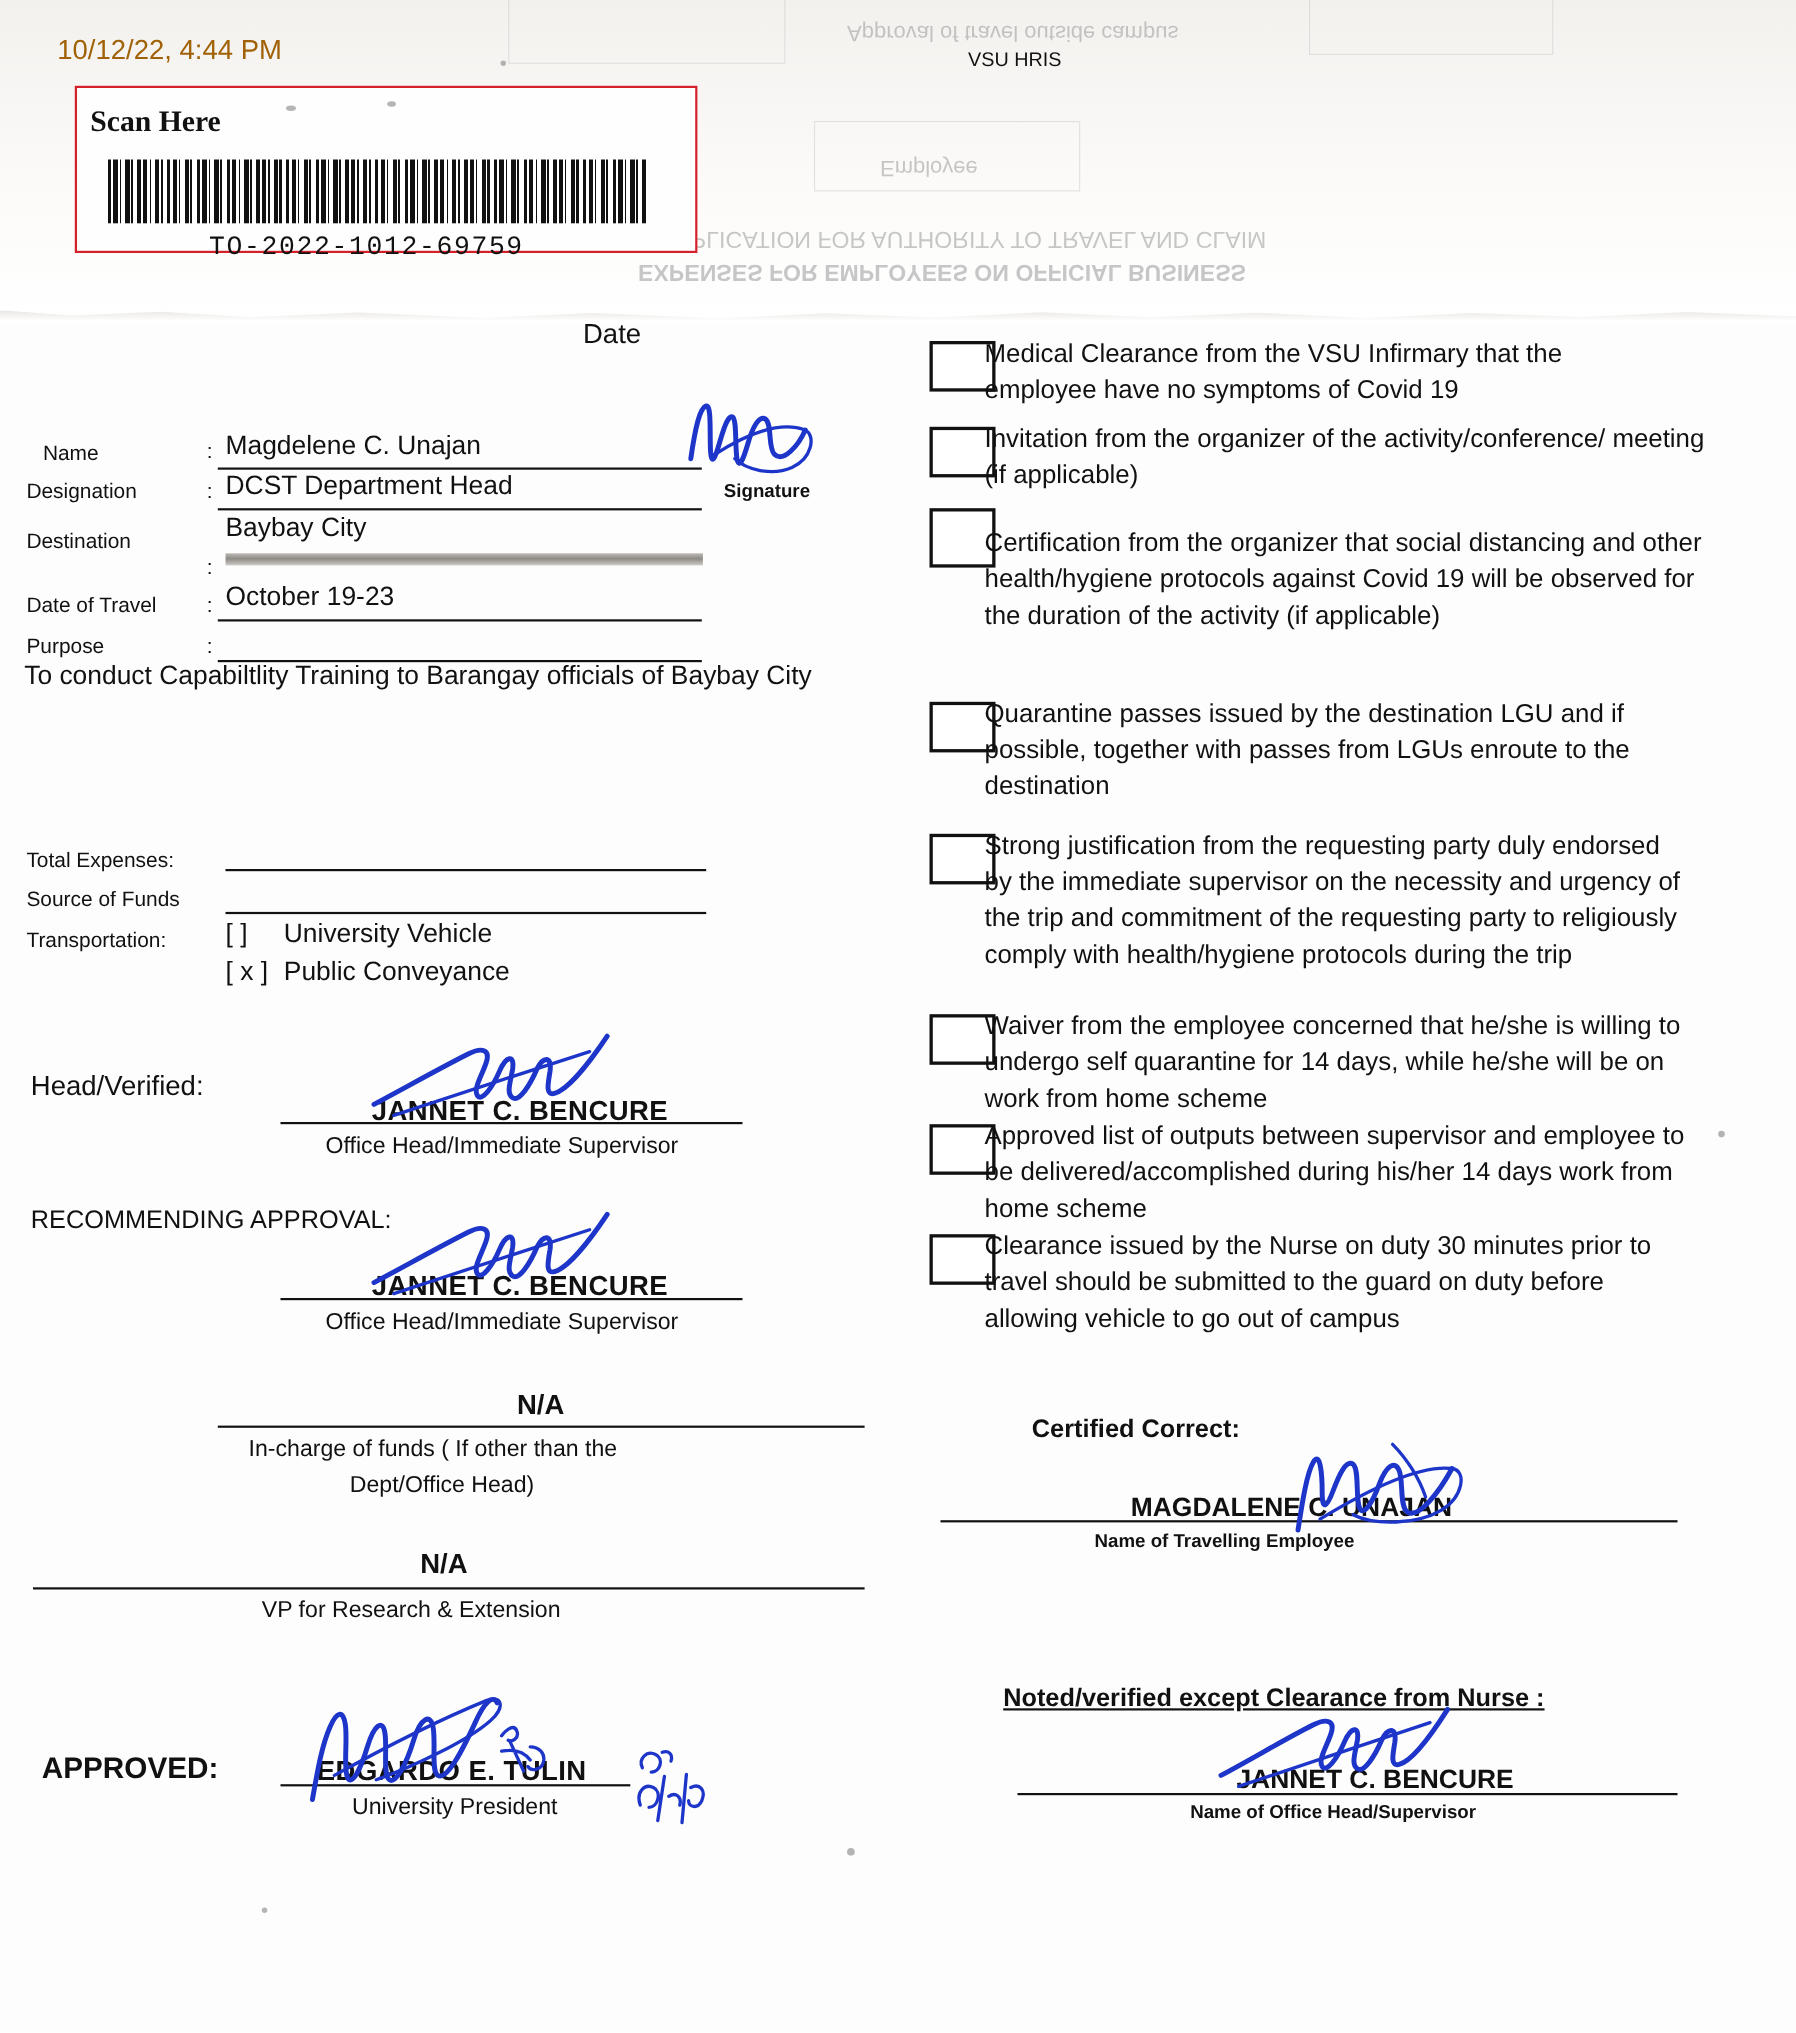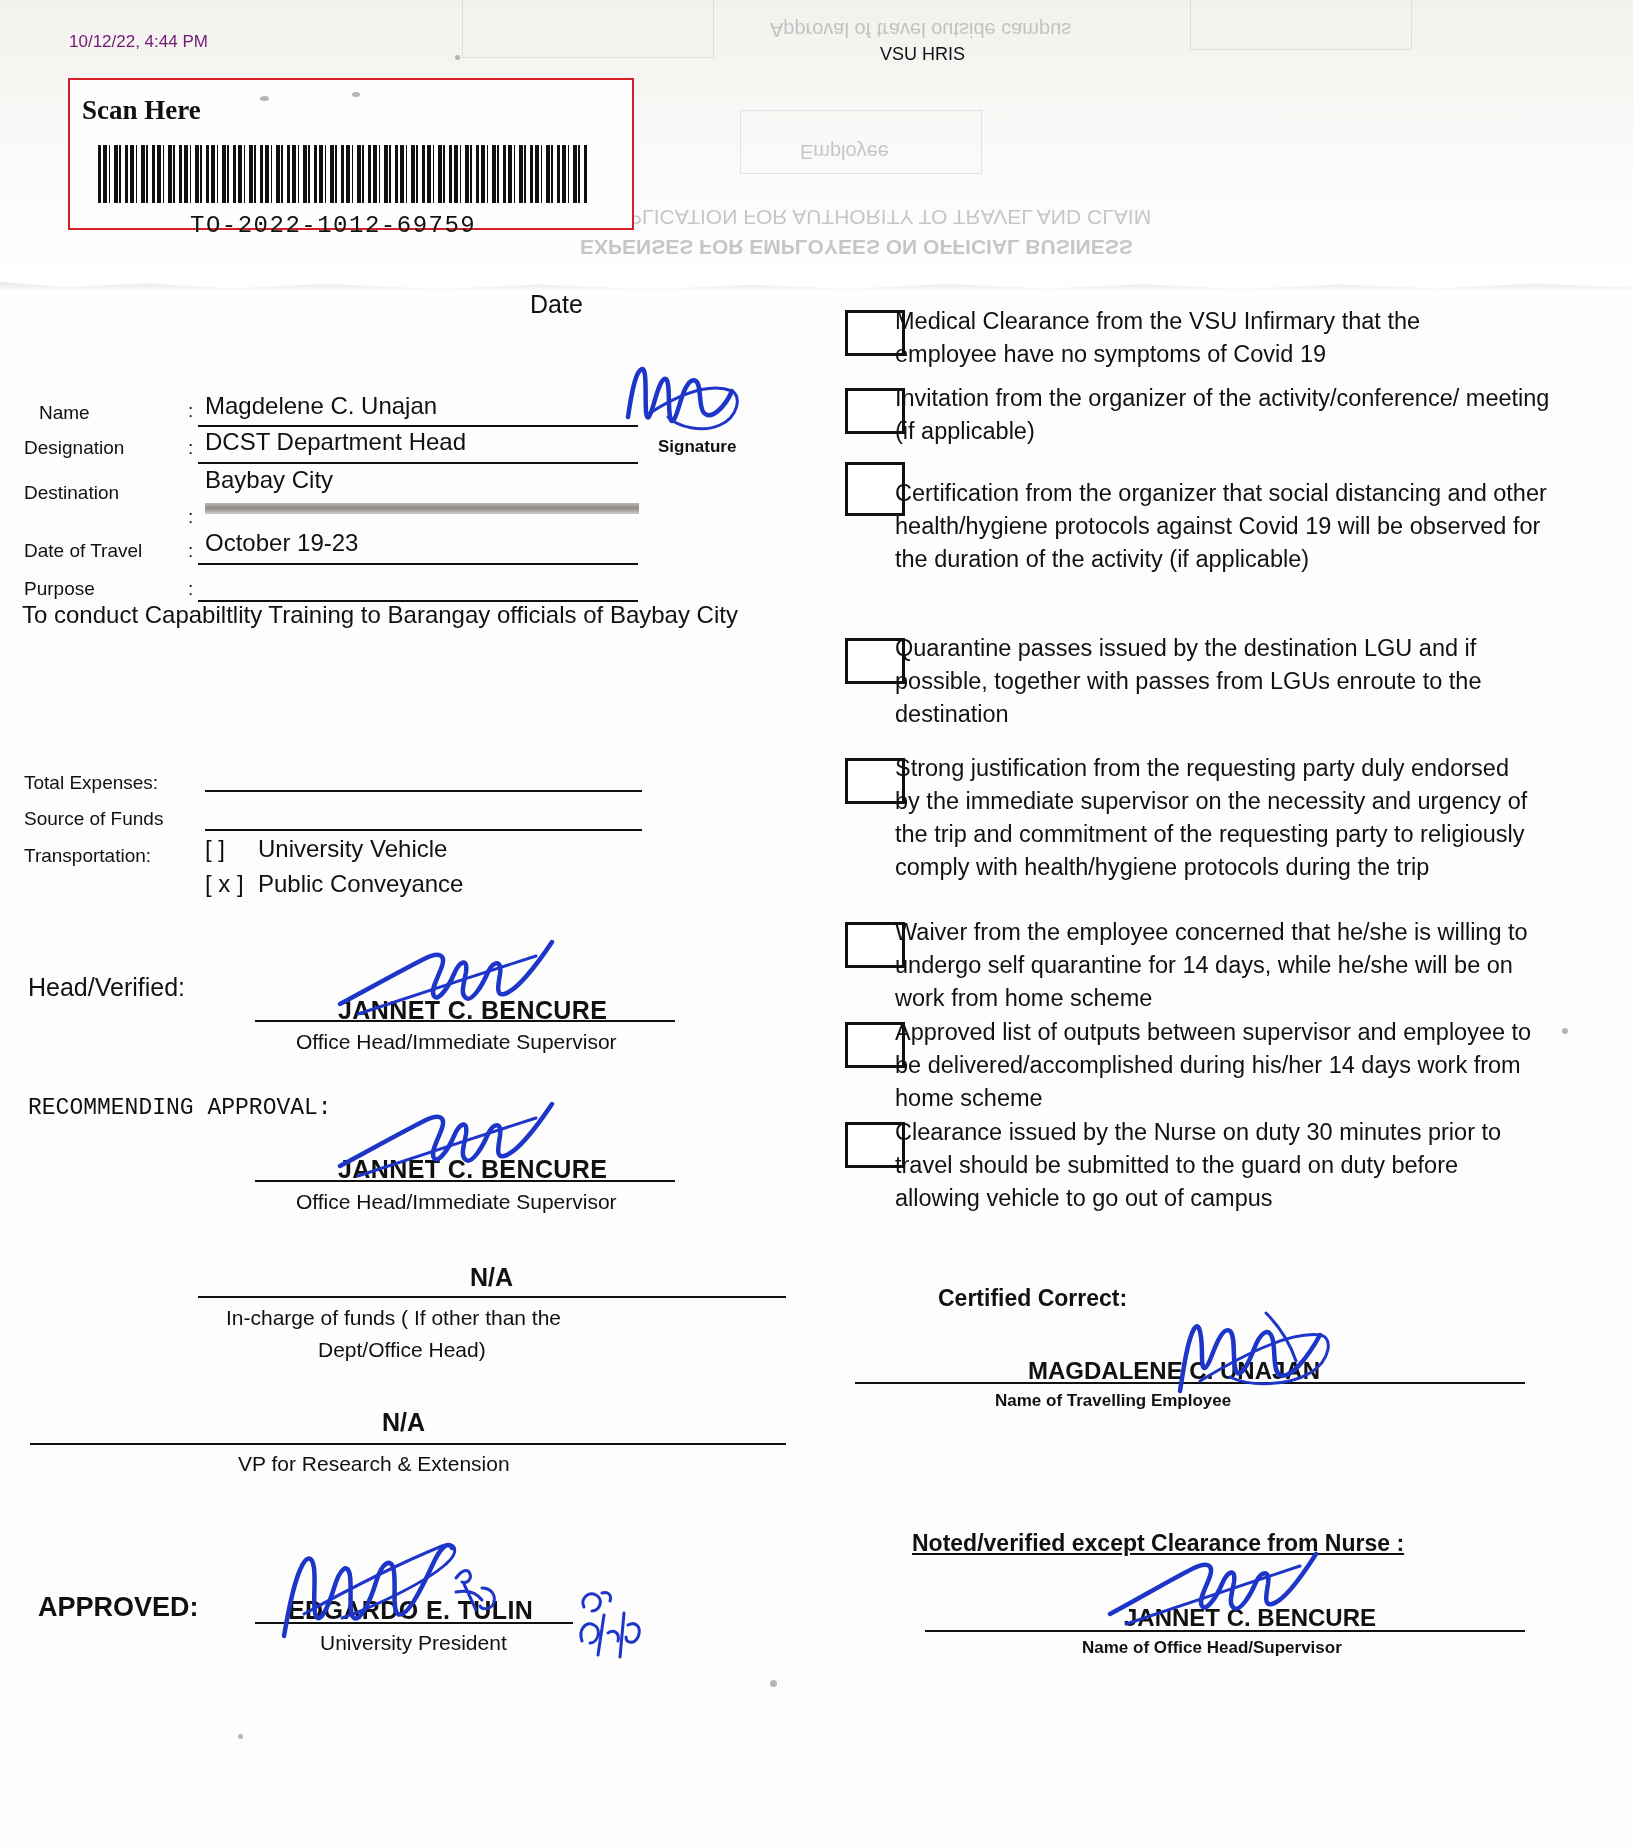--- a/index.html
+++ b/index.html
@@ -45,23 +45,23 @@
     white-space: nowrap;
   }
   .ghost-box {
     position: absolute;
     border: 1px solid #c9c9c9;
     opacity: .5;
   }
 
   .hdr-date {
     position: absolute;
-    left: 69px; top: 32px;
-    font-size: 17px;
-    color: #701a75;
+    left: 52px; top: 32px;
+    font-size: 25px;
+    color: #a16207;
   }
   .hdr-title {
     position: absolute;
     left: 880px; top: 44px;
     font-size: 18px;
     color: #111;
   }
 
   
   .scan-box {
@@ -308,21 +308,21 @@
   <div class="transport-line" style="left:205px; top:835px;">[   ]</div>
   <div class="transport-line" style="left:258px; top:835px;">University Vehicle</div>
   <div class="transport-line" style="left:205px; top:870px;">[ x ]</div>
   <div class="transport-line" style="left:258px; top:870px;">Public Conveyance</div>
 
   <div class="sec-label" style="left:28px; top:973px;">Head/Verified:</div>
   <div class="sig-rule" style="left:255px; top:1020px; width:420px;"></div>
   <div class="sig-name" style="left:338px; top:996px;">JANNET C. BENCURE</div>
   <div class="sig-role" style="left:296px; top:1030px;">Office Head/Immediate Supervisor</div>
 
-  <div class="sec-label" style="left:28px; top:1095px; font-size:23px;font-family:Liberation Mono, monospace;">RECOMMENDING APPROVAL:</div>
+  <div class="sec-label" style="left:28px; top:1095px; font-size:23px;">RECOMMENDING APPROVAL:</div>
   <div class="sig-rule" style="left:255px; top:1180px; width:420px;"></div>
   <div class="sig-name" style="left:338px; top:1155px;">JANNET C. BENCURE</div>
   <div class="sig-role" style="left:296px; top:1190px;">Office Head/Immediate Supervisor</div>
 
   <div class="na-mark" style="left:470px; top:1263px;">N/A</div>
   <div class="sig-rule" style="left:198px; top:1296px; width:588px;"></div>
   <div class="sig-role" style="left:226px; top:1306px;">In-charge of  funds ( If other than the</div>
   <div class="sig-role" style="left:318px; top:1338px;">Dept/Office Head)</div>
 
   <div class="na-mark" style="left:382px; top:1408px;">N/A</div>

